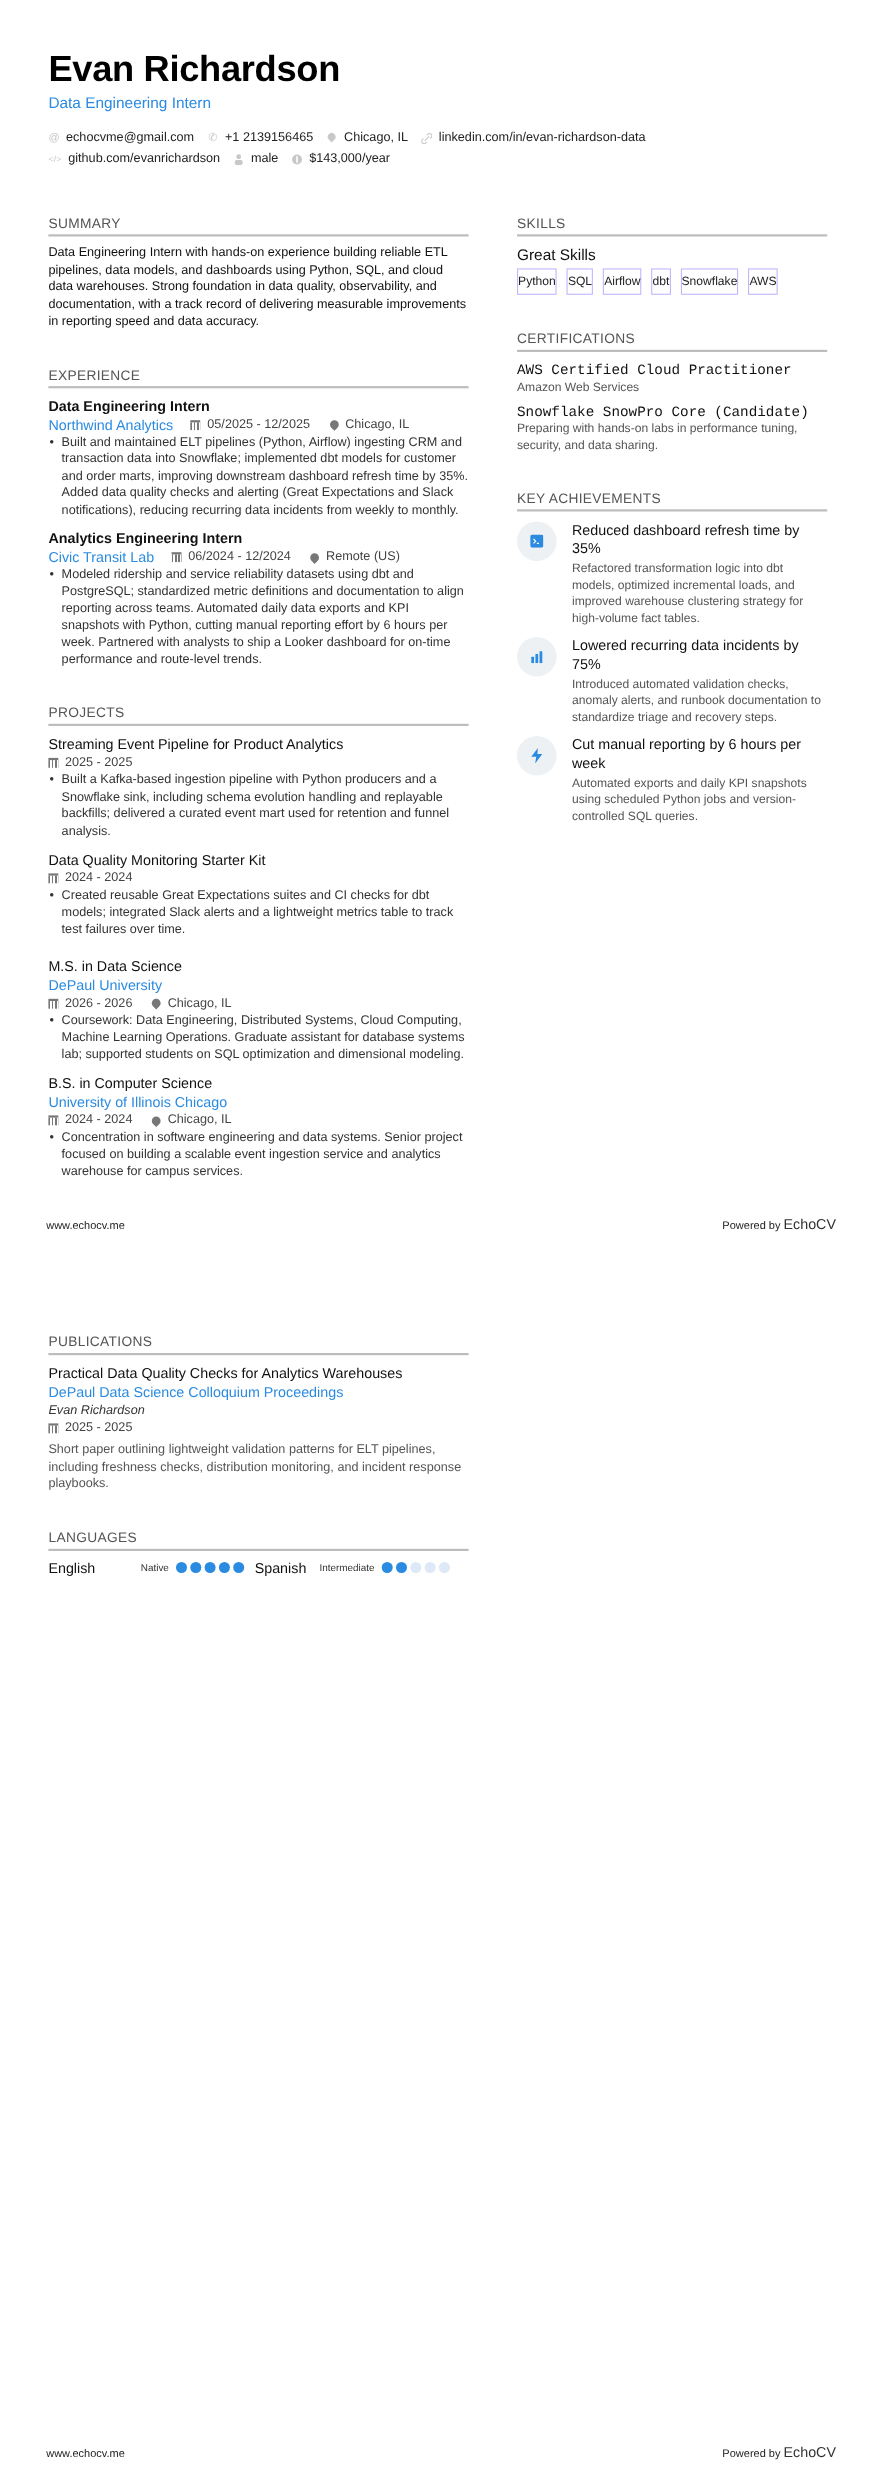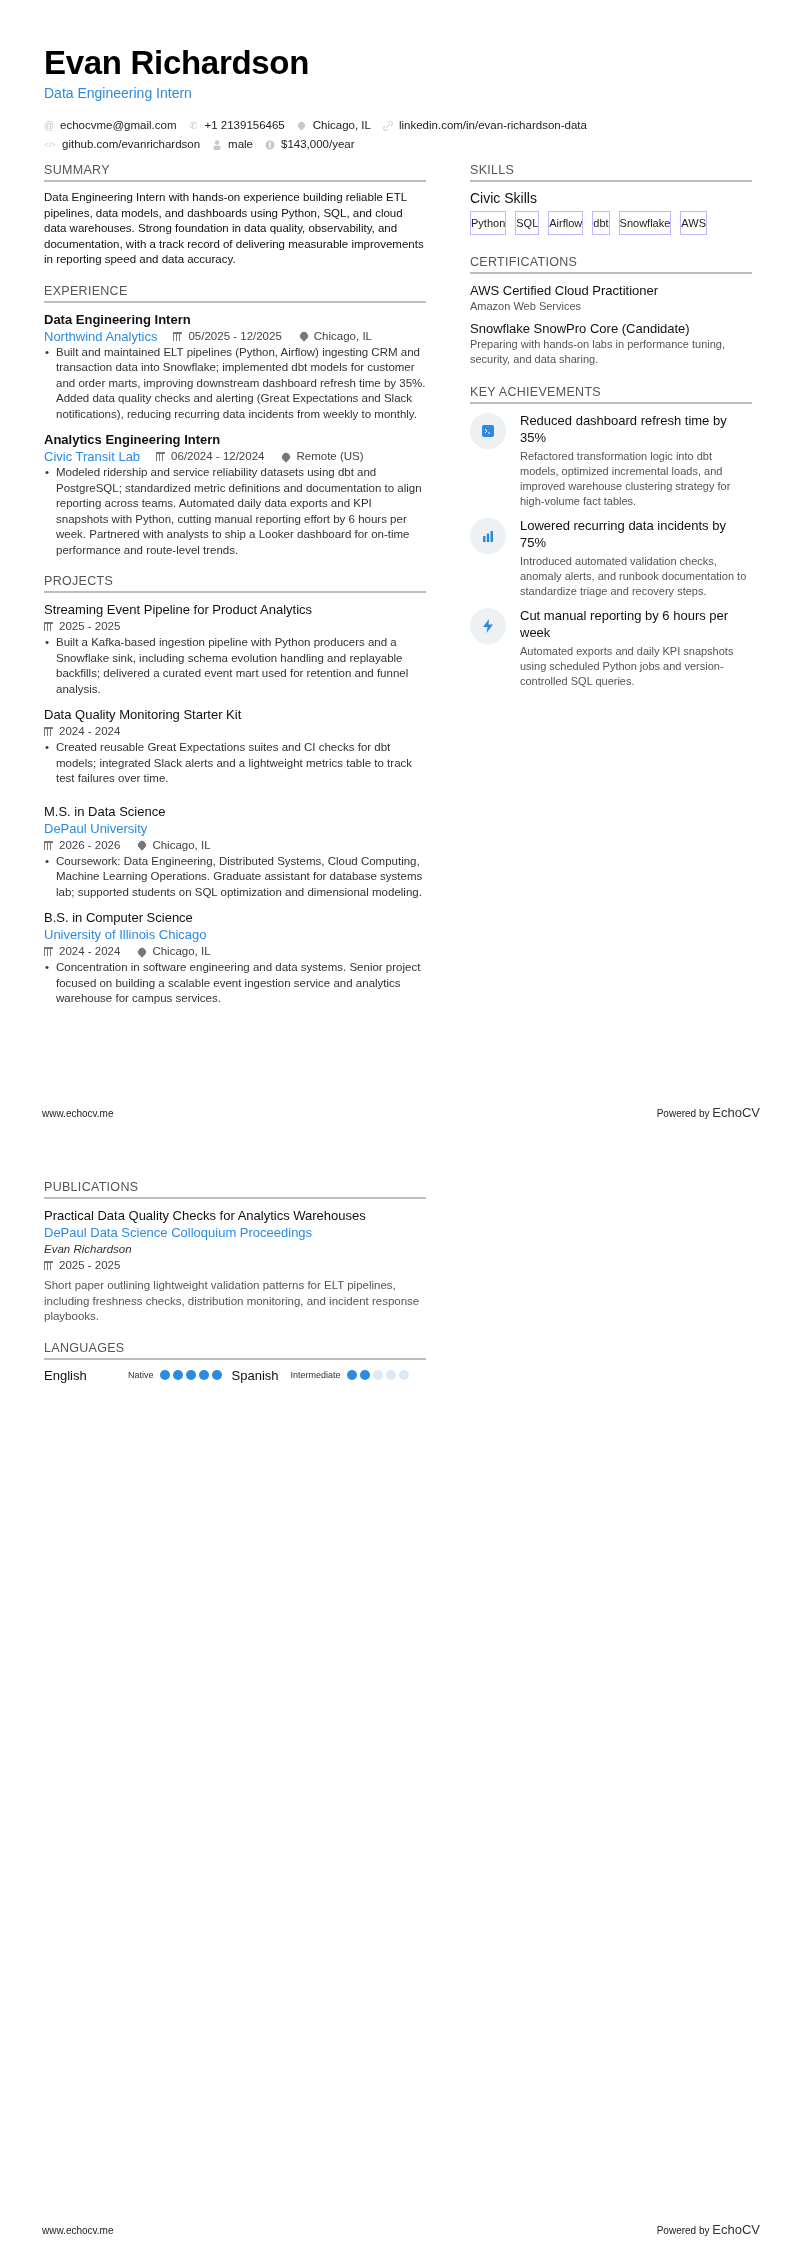--- a/index.html
+++ b/index.html
@@ -13,42 +13,42 @@
   .name { font-size: 33px; font-weight: bold; letter-spacing: -0.3px; color: #000; line-height: 38px; }
   .title { font-size: 14px; color: #2b8be0; margin-top: 2px; line-height: 18px; }
   .contacts { margin-top: 14px; font-size: 11.5px; color: #222; line-height: 19px; }
   .contact-row { display: flex; align-items: center; gap: 0; }
   .contact-item { display: inline-flex; align-items: center; margin-right: 12px; }
   .cicon { display: inline-block; width: 10px; height: 10px; margin-right: 6px; color: #c8c8c8; font-size: 10px; line-height: 10px; text-align: center; }
 
   .col-left { position: absolute; left: 44px; width: 382px; }
   .col-right { position: absolute; left: 470px; width: 282px; }
 
-  .section-title { font-size: 12.5px; color: #555; letter-spacing: 0.3px; text-transform: uppercase; padding-bottom: 3px; border-bottom: 2px solid #bdbdbd; margin-bottom: 8px; }
+  .section-title { font-size: 12.5px; color: #555; letter-spacing: 0.3px; text-transform: uppercase; padding-bottom: 3px; border-bottom: 2px solid #bdbdbd; margin-bottom: 8px; margin-top: 33px; }
   .section { margin-bottom: 16px; }
 
   .summary-text { font-size: 11.5px; line-height: 15.5px; color: #111; }
 
   .entry { margin-bottom: 9px; }
   .entry-title { font-size: 13px; font-weight: bold; color: #111; line-height: 17px; }
   .entry-title.regular { font-weight: normal; }
   .meta-row { display: flex; align-items: flex-end; font-size: 11.5px; color: #333; line-height: 17px; }
   .company { font-size: 13px; color: #2b8be0; margin-right: 16px; }
   .meta { display: inline-flex; align-items: center; margin-right: 18px; color: #444; }
   .cal { display: inline-block; width: 9px; height: 9px; margin-right: 6px; position: relative; background: repeating-linear-gradient(90deg, #777 0 1.5px, transparent 1.5px 3px); border-top: 2px solid #777; }
   .pin { display: inline-block; width: 8px; height: 8px; margin-right: 6px; background: #777; border-radius: 50% 50% 50% 0; transform: rotate(-45deg); }
   .bullets { list-style: none; font-size: 11.5px; color: #333; line-height: 15.5px; }
   .bullets li { position: relative; padding-left: 12px; }
   .bullets li::before { content: "•"; position: absolute; left: 1px; top: 0; color: #333; }
 
   .skill-group { font-size: 14px; color: #111; margin-bottom: 5px; }
   .tags { display: flex; flex-wrap: wrap; gap: 8px 9px; }
   .tag { border: 1px solid #c4b5fd; padding: 3px 0; font-size: 11px; color: #222; line-height: 16px; }
 
-  .cert-name { font-size: 13px; color: #111; line-height: 17px; margin-top: 2px; }
+  .cert-name { font-size: 13px; color: #111; line-height: 17px; margin-top: 2px; font-family: Liberation Mono, monospace; }
   .cert-sub { font-size: 11px; color: #555; line-height: 15px; margin-bottom: 6px; }
 
   .ach { display: flex; margin-bottom: 8px; }
   .ach-icon { flex: 0 0 36px; width: 36px; height: 36px; border-radius: 50%; background: #eef1f4; display: flex; align-items: center; justify-content: center; margin-right: 14px; margin-top: 1px; }
   .ach-body { flex: 1; }
   .ach-title { font-size: 13px; color: #111; line-height: 17px; }
   .ach-desc { font-size: 11px; color: #555; line-height: 15px; margin-top: 3px; }
 
   .footer { position: absolute; left: 42px; width: 718px; display: flex; justify-content: space-between; align-items: baseline; font-size: 10px; color: #222; }
   .powered { font-size: 10px; }
@@ -240,21 +240,21 @@
           <li>Concentration in software engineering and data systems. Senior project focused on building a scalable event ingestion service and analytics warehouse for campus services.</li>
         </ul>
       </div>
     </div>
   </div>
 
   <div class="col-right" style="top:163px;">
 
     <div class="section">
       <div class="section-title">Skills</div>
-      <div class="skill-group">Civic Skills</div>
+      <div class="skill-group">Great Skills</div>
       <div class="tags">
         <span class="tag">Python</span>
         <span class="tag">SQL</span>
         <span class="tag">Airflow</span>
         <span class="tag">dbt</span>
         <span class="tag">Snowflake</span>
         <span class="tag">AWS</span>
       </div>
     </div>
 

